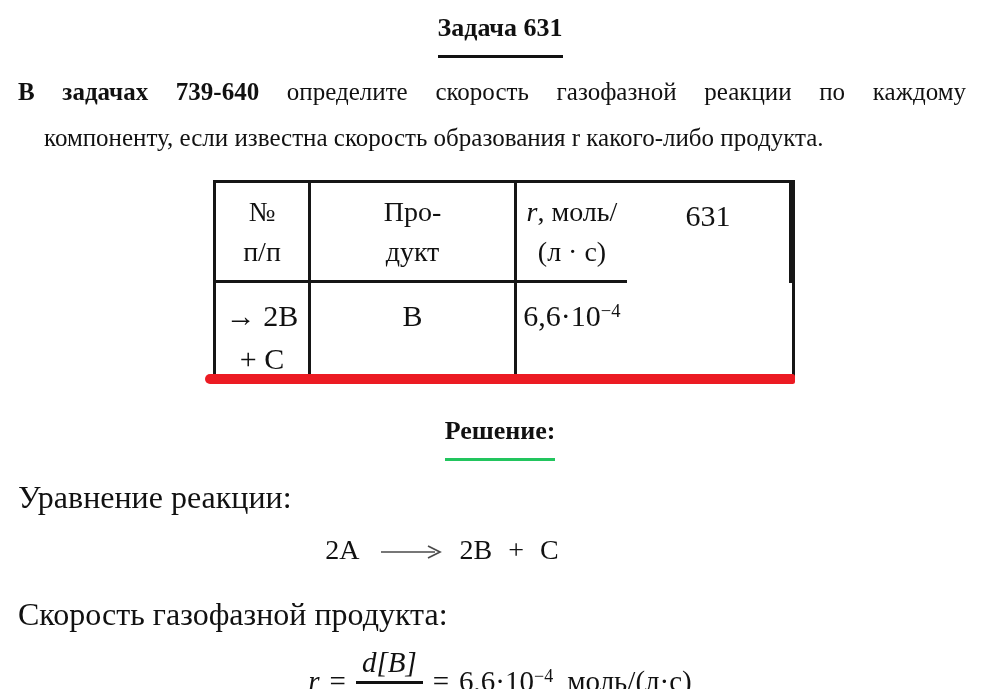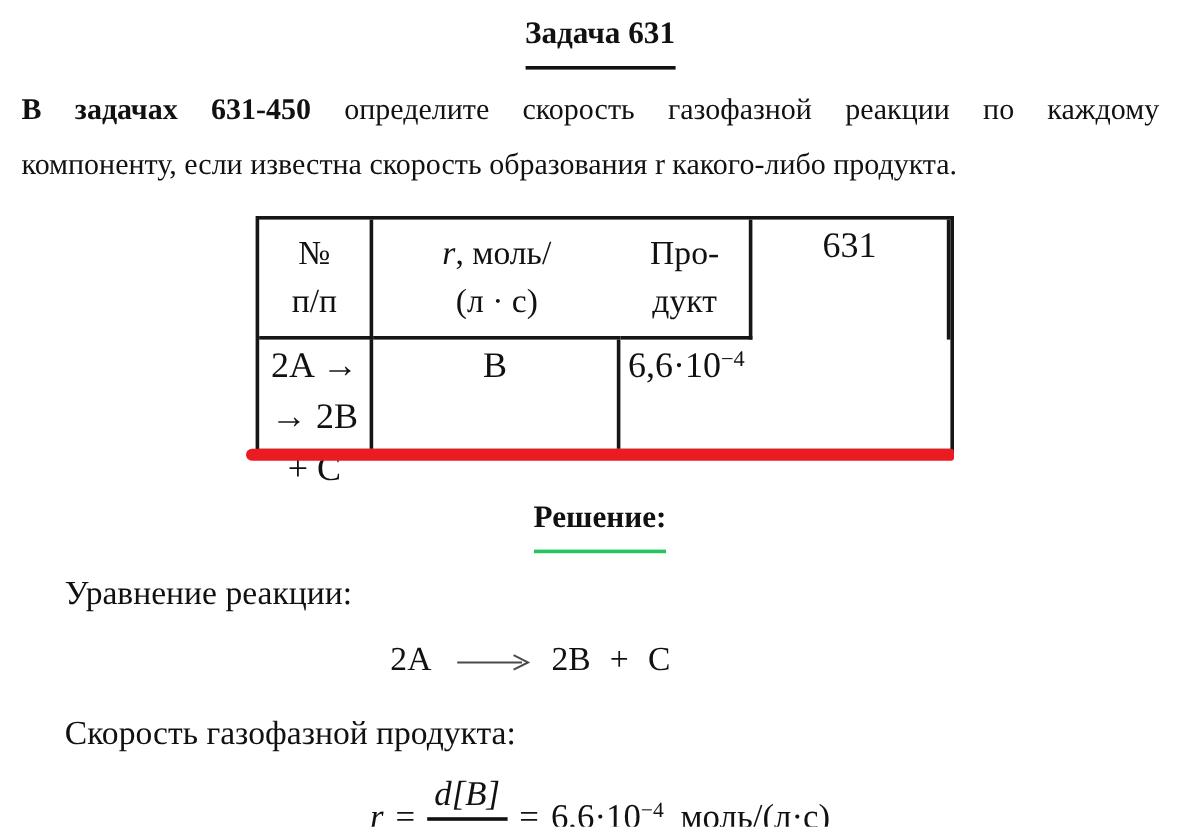--- a/index.html
+++ b/index.html
@@ -19,57 +19,57 @@
     text-align: center; font-size: 26px; font-weight: bold;
   }
   .underlined { border-bottom: 3px solid #111; padding-bottom: 13px; }
 
   
   .intro {
     top: 69px; left: 18px; width: 948px;
     font-size: 25px; line-height: 46px;
   }
   .intro .line1 { text-align: justify; text-align-last: justify; }
-  .intro .line2 { text-align: left; }
+  .intro .line2 { text-align: left; margin-left: 26px; }
   .b { font-weight: bold; }
 
   
   .data-table {
     left: 213px; top: 180px; width: 576px;
     display: grid;
     grid-template-columns: 95px 206px 110px 1fr;
     grid-template-rows: 100px 91px;
     border: 3px solid #161616;
     font-size: 28px;
   }
   .cell {
     box-sizing: border-box;
     display: flex; flex-direction: column;
     align-items: center; justify-content: center;
     line-height: 40px; text-align: center;
   }
   .cell.cr { border-right: 3px solid #161616; }
   .cell.cb { border-bottom: 3px solid #161616; }
-  .cell.body-cell { justify-content: flex-start; padding-top: 0; font-size: 30px; line-height: 43px; }
+  .cell.body-cell { justify-content: flex-start; padding-top: 11px; font-size: 30px; line-height: 43px; }
   .it { font-style: italic; }
   sup.e { font-size: 0.62em; line-height: 0; vertical-align: 0.5em; }
 
   .red-underline {
     left: 205px; top: 374px; width: 590px; height: 10px;
     background: #EC1B23;
     border-radius: 6px 3px 3px 6px;
   }
 
   .solution-heading {
     top: 416px; left: 0; width: 1000px;
     text-align: center; font-size: 26px; font-weight: bold;
   }
   .solution-heading .underlined { border-bottom: 3px solid #22c55e; }
 
-  .label-line { left: 18px; font-size: 28px; margin-left: 36px; }
+  .label-line { left: 18px; font-size: 32px; }
   .eq-label { top: 479px; }
   .rate-label { top: 596px; }
 
   
   .equation {
     top: 533px; left: 0; width: 884px; height: 34px;
     display: flex; align-items: center; justify-content: center;
     font-size: 28px;
   }
   .equation .gap-l { margin-left: 16px; }
@@ -88,43 +88,42 @@
   .units { margin-left: 14px; }
 </style>
 </head>
 <body>
 
 <div class="abs doc-title">
   <span class="underlined">Задача 631</span>
 </div>
 
 <div class="abs intro">
-  <div class="line1"><span class="b">В задачах 631-450</span> <span>определите скорость газофазной реакции по каждому</span></div>
+  <div class="line1"><span class="b">В задачах 739-640</span> <span>определите скорость газофазной реакции по каждому</span></div>
   <div class="line2">компоненту, если известна скорость образования r какого-либо продукта.</div>
 </div>
 
 <div class="abs data-table">
   <div class="cell cr cb">
     <div>№</div>
     <div>п/п</div>
   </div>
+  <div class="cell cr cb">
+    <div>Про-</div>
+    <div>дукт</div>
+  </div>
   <div class="cell cb">
     <div><span class="it">r</span><span>, моль/</span></div>
     <div>(л · с)</div>
-  </div>
-  <div class="cell cr cb">
-    <div>Про-</div>
-    <div>дукт</div>
   </div>
 
   <div class="cell cr body-cell">
     <div>631</div>
   </div>
   <div class="cell cr body-cell">
-    <div>2A →</div>
     <div>→ 2B + C</div>
   </div>
   <div class="cell cr body-cell">
     <div>B</div>
   </div>
   <div class="cell body-cell">
     <div><span>6,6·10</span><sup class="e">−4</sup></div>
   </div>
 </div>
 

